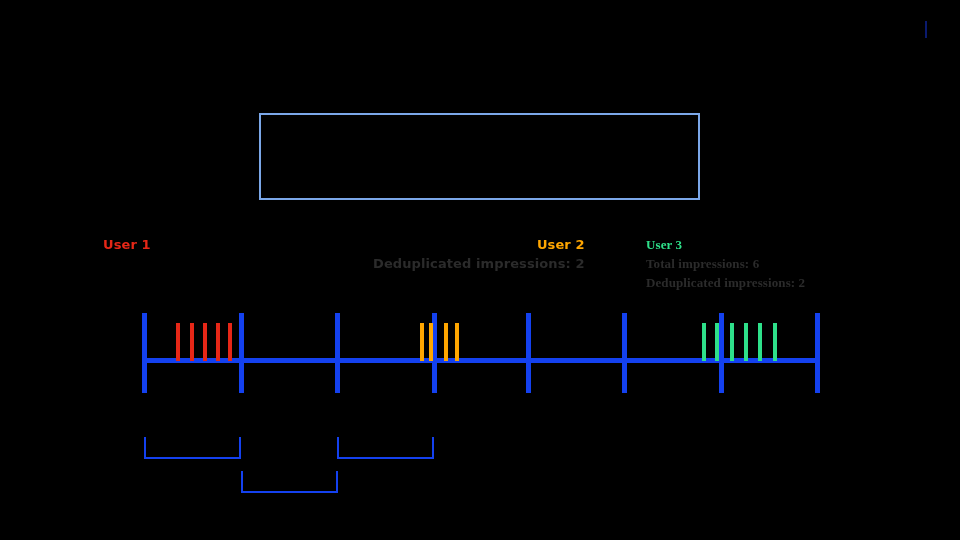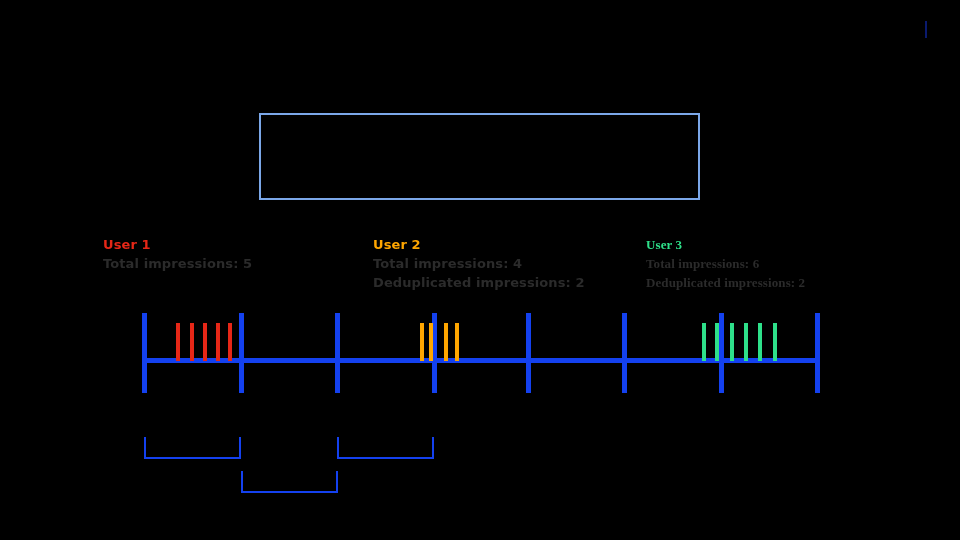--- a/index.html
+++ b/index.html
@@ -51,21 +51,21 @@
     line-height: 1.3;
   }
 
   
   .legend-group {
     position: absolute;
     top: 236px;
     white-space: nowrap;
   }
   .legend-group.g0 { left: 103px; }
-  .legend-group.g1 { left: 373px; }
+  .legend-group.g1 { left: 373px; text-align: right; }
   .legend-group.g2 { left: 646px; font-family: Liberation Serif, serif; }
 
   .legend-title {
     font-size: 13px;
     font-weight: bold;
     line-height: 18px;
     margin: 0;
     letter-spacing: 0.1px;
   }
   .legend-line {
@@ -116,26 +116,24 @@
 <div id="stage">
 
   <div class="corner-tick"></div>
 
   <div class="panel">
     <div class="panel-text"></div>
   </div>
 
   <div class="legend-group g0">
     <div class="legend-title" style="color: rgb(230, 39, 23);">User 1</div>
-    <div class="legend-line">Total impressions: 5</div>
   </div>
 
   <div class="legend-group g1">
     <div class="legend-title" style="color: rgb(255, 166, 0);">User 2</div>
-    <div class="legend-line">Total impressions: 4</div>
     <div class="legend-line">Deduplicated impressions: 2</div>
   </div>
 
   <div class="legend-group g2">
     <div class="legend-title" style="color: rgb(46, 224, 138);">User 3</div>
     <div class="legend-line">Total impressions: 6</div>
     <div class="legend-line">Deduplicated impressions: 2</div>
   </div>
 
   <div class="timeline-axis"></div>

